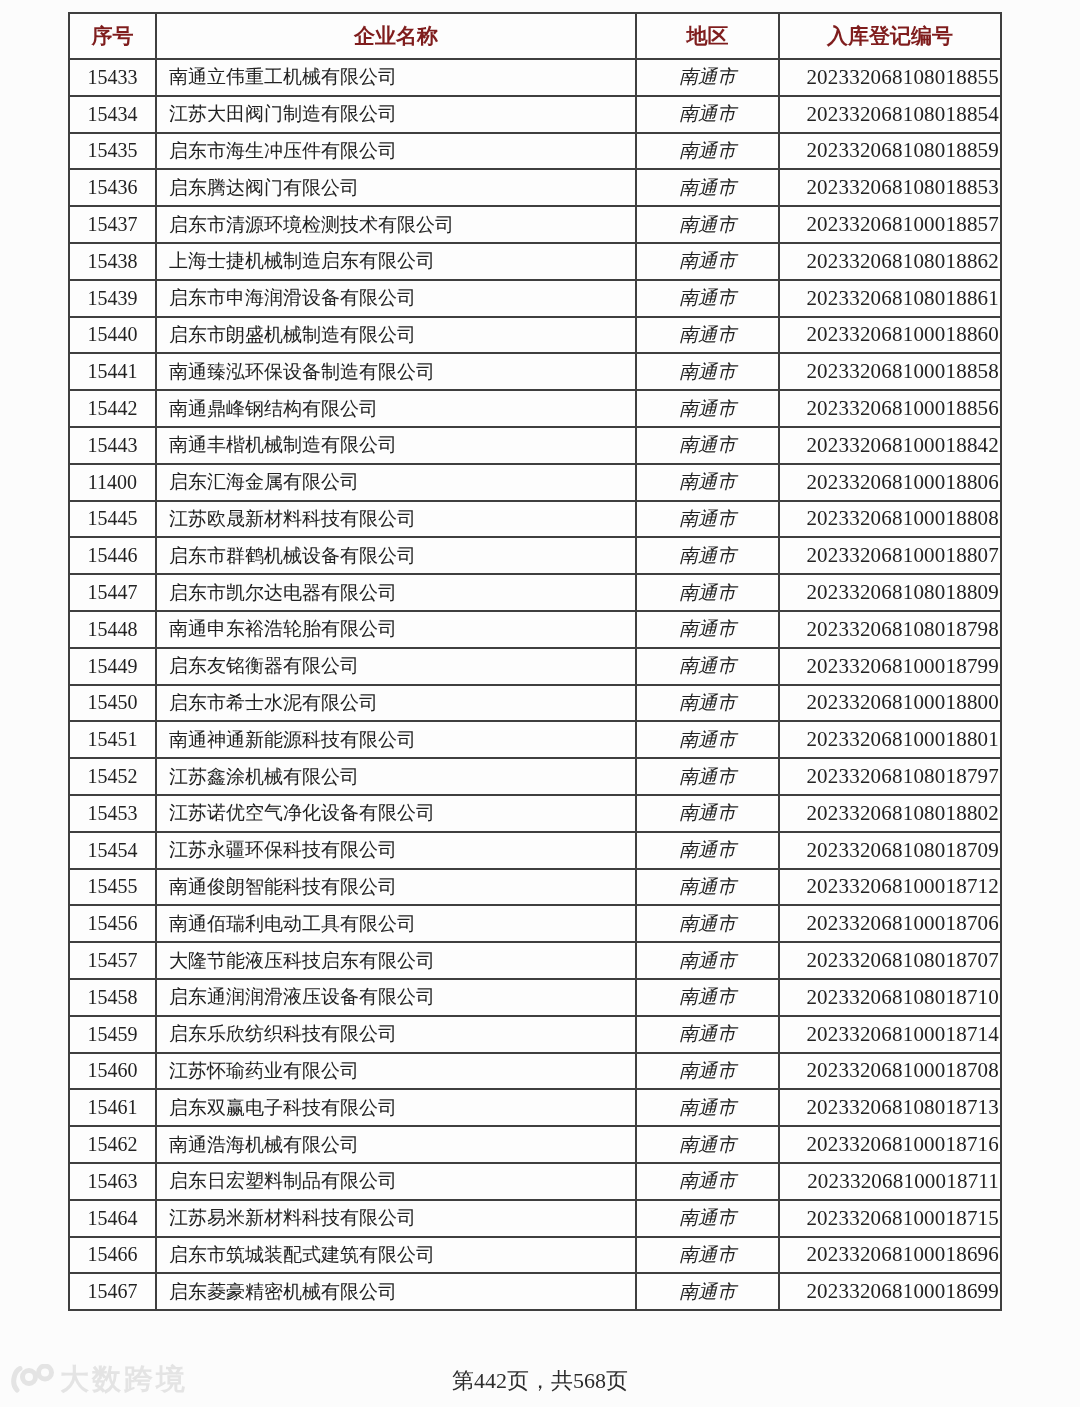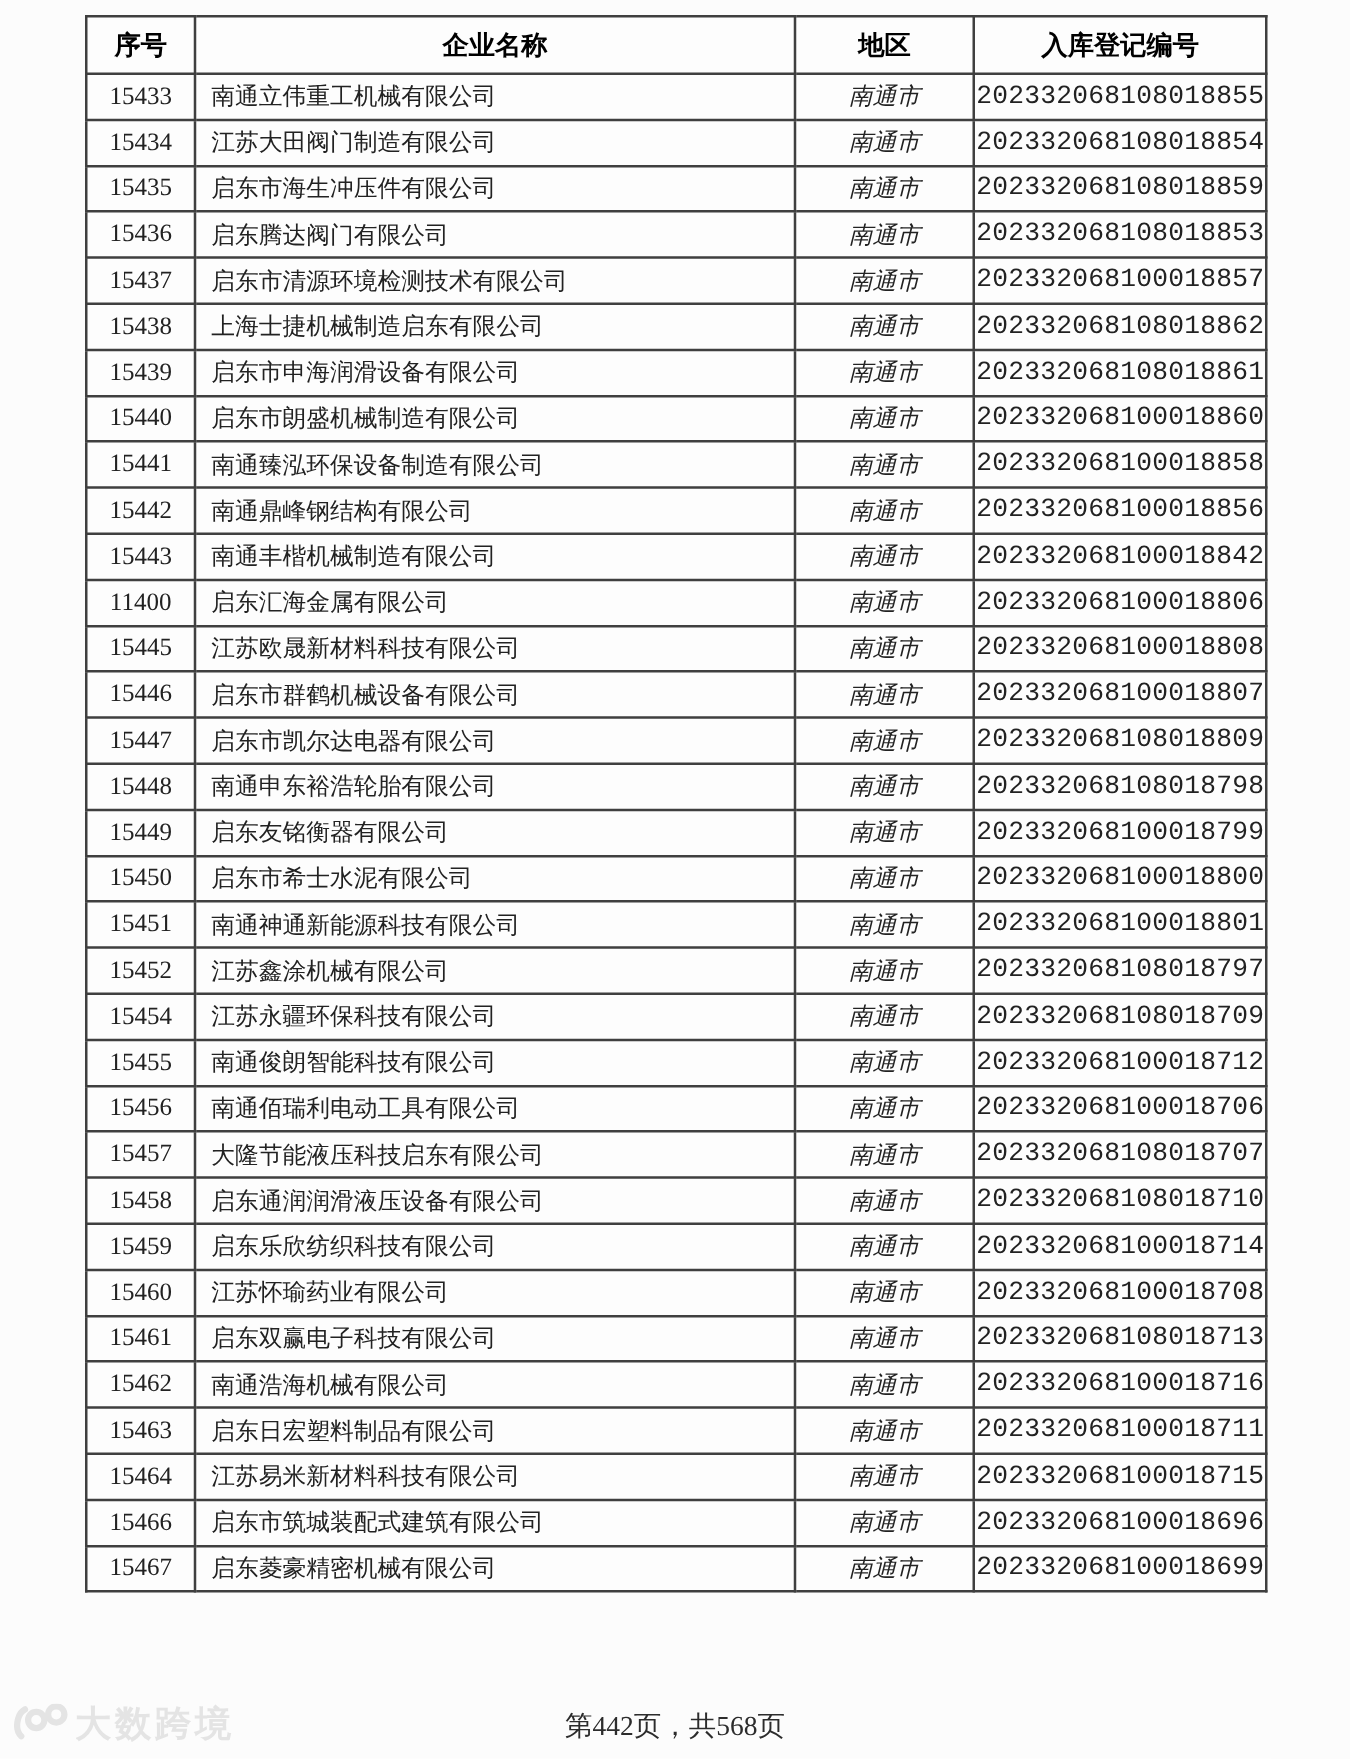--- a/index.html
+++ b/index.html
@@ -23,30 +23,30 @@
     border: 2px solid #3f3f3f;
     background: #fdfdfd;
     overflow: hidden;
     white-space: nowrap;
   }
   .company-table th {
     height: 42px;
     font-size: 21px;
     font-weight: bold;
     text-align: center;
-    color: #000000;
+    color: #7f1d1d;
   }
   .company-table td {
     height: 32.8px;
     color: #222222;
   }
   .td-serial  { text-align: center; font-size: 20px; }
   .td-company { text-align: left; padding-left: 12px; font-size: 19px; margin-left: 32px; }
   .td-region  { text-align: center; font-size: 19px; font-style: italic; }
-  .td-regno   { text-align: right; font-size: 21px; letter-spacing: 0.2px; font-family: Liberation Mono, monospace; }
+  .td-regno   { text-align: right; font-size: 21px; letter-spacing: 0.2px; }
   .col-serial  { width: 87px; }
   .col-company { width: 480px; }
   .col-region  { width: 143px; }
   .col-regno   { width: 222px; }
   .footer-pagination {
     position: absolute;
     left: 0;
     top: 1366px;
     width: 100%;
     text-align: center;
@@ -207,20 +207,26 @@
           <td class="td-region">南通市</td>
           <td class="td-regno">202332068100018801</td>
         </tr>
         <tr>
           <td class="td-serial">15452</td>
           <td class="td-company">江苏鑫涂机械有限公司</td>
           <td class="td-region">南通市</td>
           <td class="td-regno">202332068108018797</td>
         </tr>
         <tr>
+          <td class="td-serial">15453</td>
+          <td class="td-company">江苏诺优空气净化设备有限公司</td>
+          <td class="td-region">南通市</td>
+          <td class="td-regno">202332068108018802</td>
+        </tr>
+        <tr>
           <td class="td-serial">15454</td>
           <td class="td-company">江苏永疆环保科技有限公司</td>
           <td class="td-region">南通市</td>
           <td class="td-regno">202332068108018709</td>
         </tr>
         <tr>
           <td class="td-serial">15455</td>
           <td class="td-company">南通俊朗智能科技有限公司</td>
           <td class="td-region">南通市</td>
           <td class="td-regno">202332068100018712</td>

